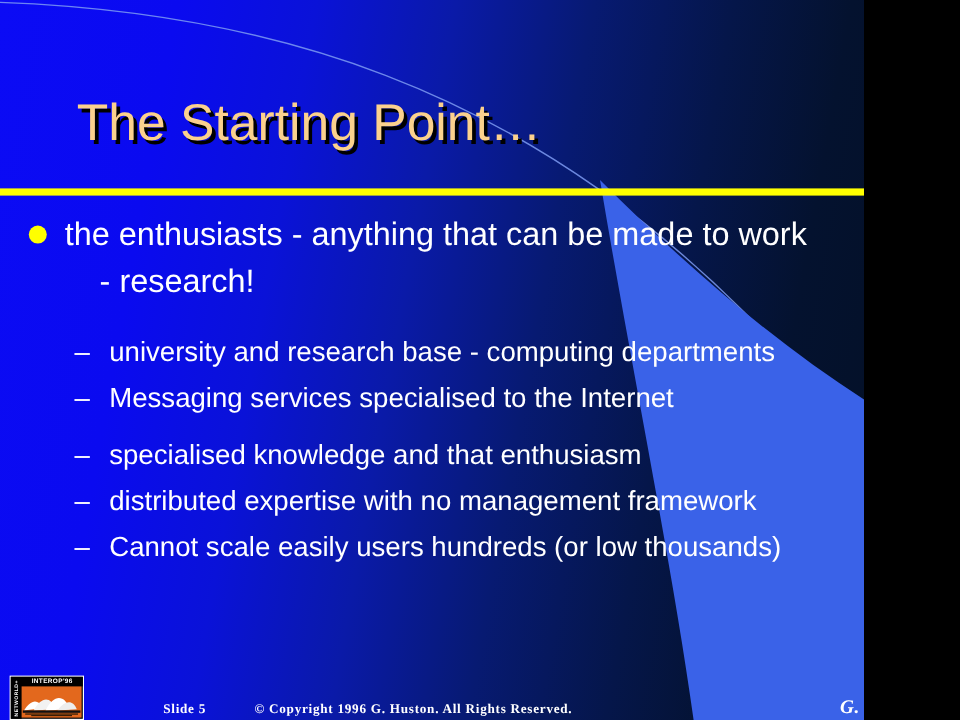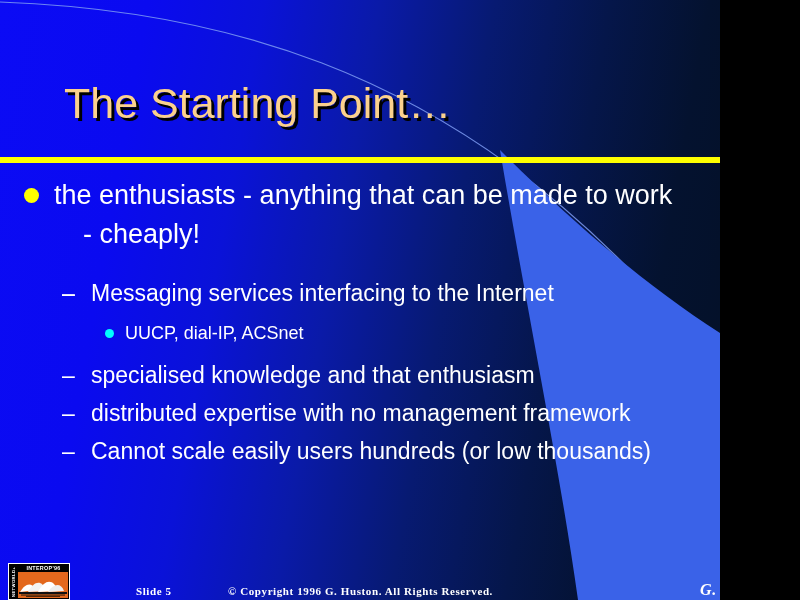--- a/index.html
+++ b/index.html
@@ -114,21 +114,21 @@
   .footer-txt {
     position: absolute;
     color: #ffffff;
     font-size: 11px;
     font-family: "Liberation Serif", serif;
     font-weight: bold;
     letter-spacing: 0.6px;
     white-space: nowrap;
   }
   #footer-slide { left: 136px; top: 585px; }
-  #footer-copy  { left: 228px; top: 585px; }
+  #footer-copy  { left: 212px; top: 585px; }
   #footer-author {
     left: 700px; top: 581px;
     font-style: italic;
     font-size: 16px;
   }
   
   #logo {
     position: absolute;
     left: 8px;
     top: 563px;
@@ -197,40 +197,37 @@
   </svg>
 
   <div id="title">The Starting Point…</div>
   <div id="title-rule"></div>
 
   <div id="body">
 
     <div class="lvl1">
       <span class="dot"></span>
       <span>the enthusiasts - anything that can be made to work</span><br>
-      <span class="hang">- cheaply!</span>
+      <span class="hang">- research!</span>
     </div>
 
     <div class="gap-a"></div>
 
     <div class="lvl2">
       <span class="dash">–</span>
-    </div>
-
-    <div class="lvl2">
-      <span class="dash">–</span>
-      <span>Messaging services interfacing to the Internet</span>
+      <span>university and research  base - computing departments</span>
+    </div>
+
+    <div class="lvl2">
+      <span class="dash">–</span>
+      <span>Messaging services specialised to the Internet</span>
     </div>
 
     <div class="gap-c"></div>
 
-    <div class="lvl3">
-      <span class="dot3"></span>
-      <span>UUCP, dial-IP, ACSnet</span>
-    </div>
 
     <div class="gap-b"></div>
 
     <div class="lvl2">
       <span class="dash">–</span>
       <span>specialised knowledge and that enthusiasm</span>
     </div>
 
     <div class="lvl2">
       <span class="dash">–</span>

